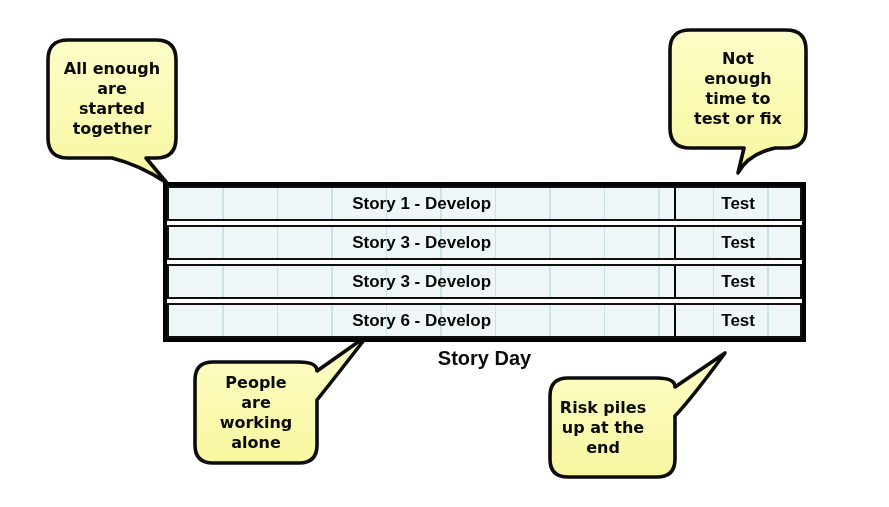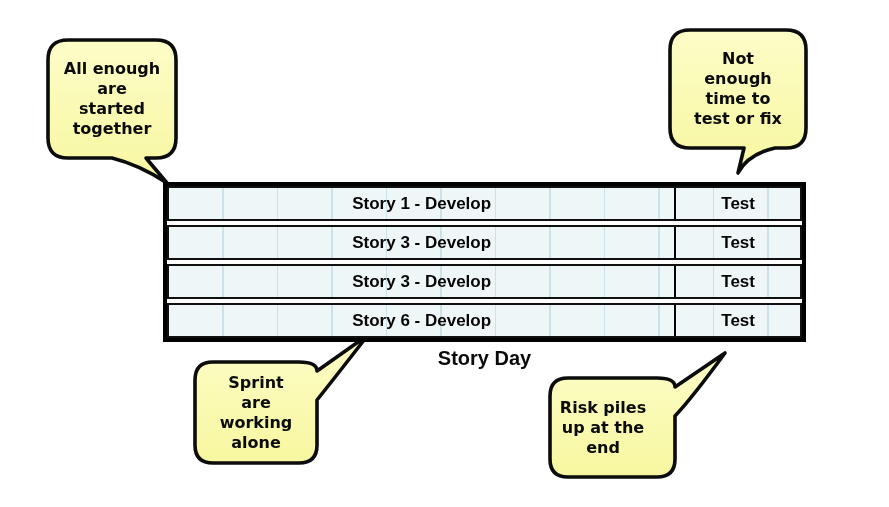--- a/index.html
+++ b/index.html
@@ -121,21 +121,21 @@
   <div class="bubble-text tl">All enough
 are
 started
 together</div>
 
   <div class="bubble-text tr">Not
 enough
 time to
 test or fix</div>
 
-  <div class="bubble-text bl">Sprint
+  <div class="bubble-text bl">People
 are
 working
 alone</div>
 
   <div class="bubble-text br">Risk piles
 up at the
 end</div>
 
   <div class="sprint-table">
     <div class="table-row">

